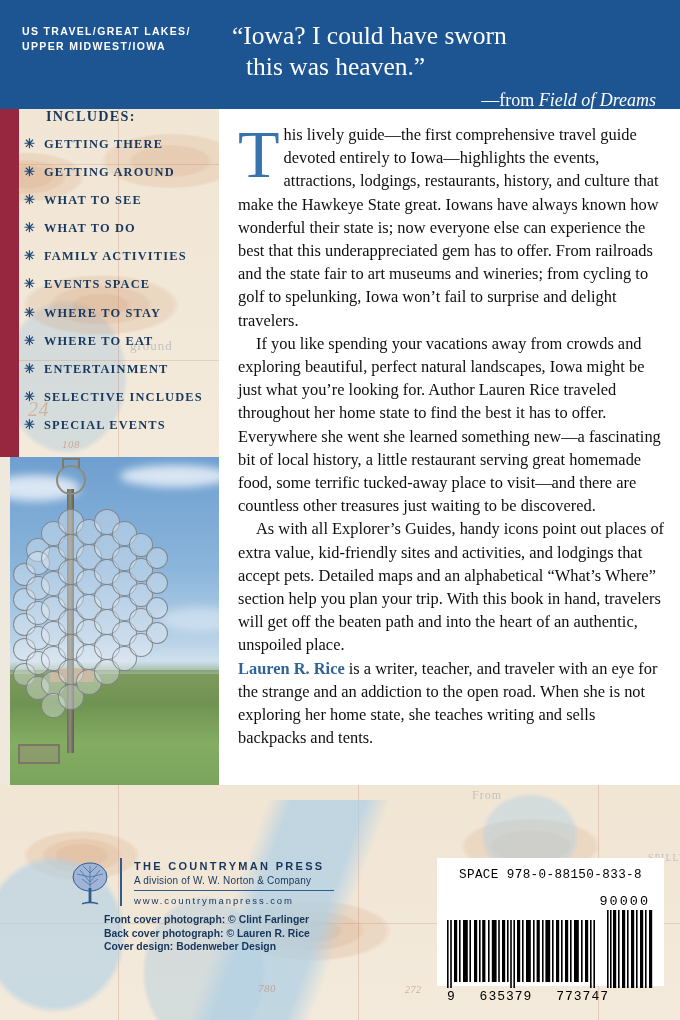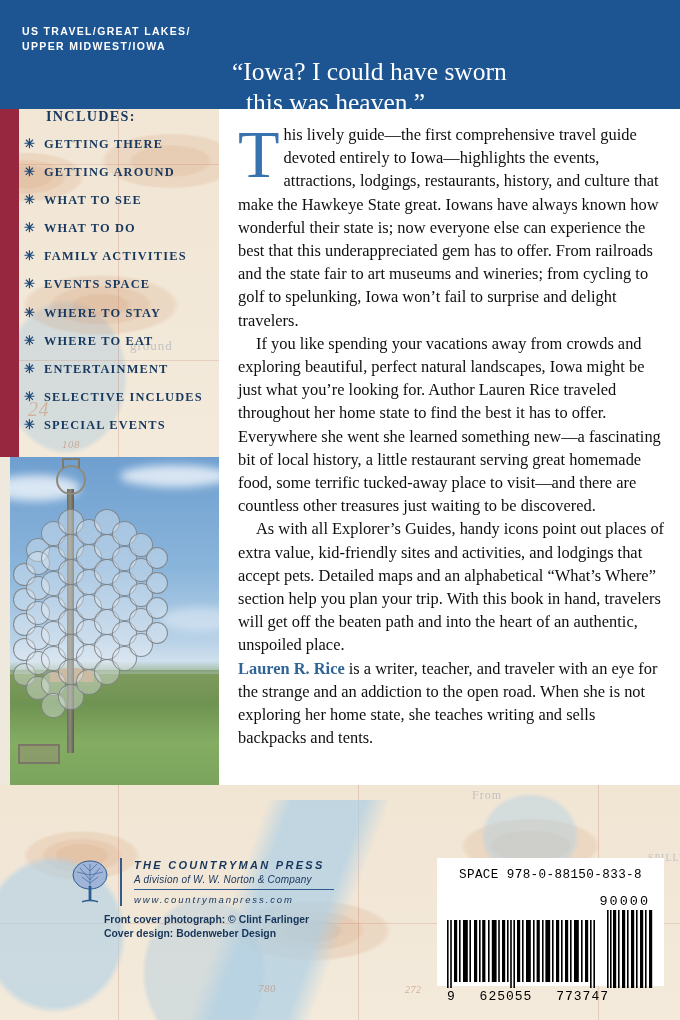--- a/index.html
+++ b/index.html
@@ -93,21 +93,20 @@
     line-height:15px;
     letter-spacing:1.35px;
     color:#ffffff;
   }
   .quote {
     position:absolute; left:232px; top:20px; width:430px;
     color:#ffffff;
     font-family:"Liberation Serif", serif;
     font-size:25.5px;
     line-height:31px;
-    margin-top:36px;
   }
   .quote .l2 { padding-left:14px; display:block; }
   .quote-attr {
     display:block;
     text-align:right;
     font-size:18px;
     margin-top:3px;
     padding-right:6px;
   }
   .quote-attr i { font-style:italic; }
@@ -224,21 +223,21 @@
   .mound {
     position:absolute; left:40px; bottom:34%; width:44px; height:14px;
     background:#b99c72; border-radius:50% 50% 0 0;
     transform:translateY(8px);
   }
 
   
   .pub {
     position:absolute; left:70px; top:856px; width:300px;
   }
-  .pub-row { display:flex; align-items:center;font-style:italic; }
+  .pub-row { display:flex; align-items:flex-end; }
   .tree-logo { width:40px; height:46px; flex:0 0 40px; }
   .pub-divider {
     width:2px; background:#2d5c91; margin:2px 12px 0 10px; align-self:stretch; height:48px;
   }
   .pub-lines { padding-top:2px; }
   .pub-name {
     font-family:"Liberation Sans", sans-serif;
     font-weight:700; font-size:11px; letter-spacing:2.3px; color:#16355c;
   }
   .pub-sub {
@@ -452,20 +451,21 @@
         <div class="pub-name">THE COUNTRYMAN PRESS</div>
         <div class="pub-sub">A division of W. W. Norton &amp; Company</div>
         <div class="pub-rule"></div>
         <div class="pub-url">www.countrymanpress.com</div>
       </div>
     </div>
   </div>
 
   <div class="credits">
     <div>Front cover photograph: © Clint Farlinger</div>
+    <div>Back cover photograph: © Lauren R. Rice</div>
     <div>Cover design: Bodenweber Design</div>
   </div>
 
   <div class="barcode-box">
     <div class="isbn-text"><span>SPACE</span>&nbsp;<span>978-0-88150-833-8</span></div>
     <div class="price-code">90000</div>
     <div class="bars-wrap">
       <svg class="bars-main" viewBox="0 0 150 68" preserveAspectRatio="none">
         <rect x="0" y="0" width="1.6" height="68" fill="#000"></rect>
         <rect x="3.2" y="0" width="1.6" height="68" fill="#000"></rect>
@@ -510,18 +510,18 @@
         <rect x="20" y="0" width="1.6" height="78" fill="#000"></rect>
         <rect x="24" y="0" width="3.2" height="78" fill="#000"></rect>
         <rect x="29" y="0" width="1.6" height="78" fill="#000"></rect>
         <rect x="33" y="0" width="3.2" height="78" fill="#000"></rect>
         <rect x="38" y="0" width="1.6" height="78" fill="#000"></rect>
         <rect x="42" y="0" width="3.2" height="78" fill="#000"></rect>
       </svg>
     </div>
     <div class="ean-digits">
       <span>9</span>
-      <span>625055</span>
+      <span>635379</span>
       <span>773747</span>
     </div>
   </div>
 
 </div>
 
 </body></html>

